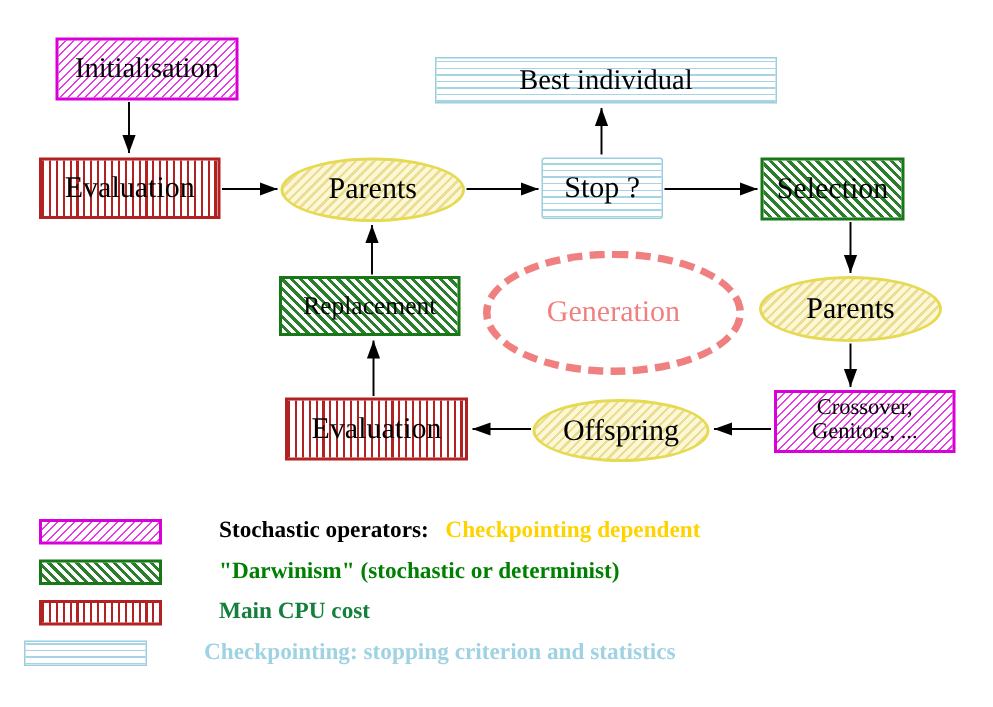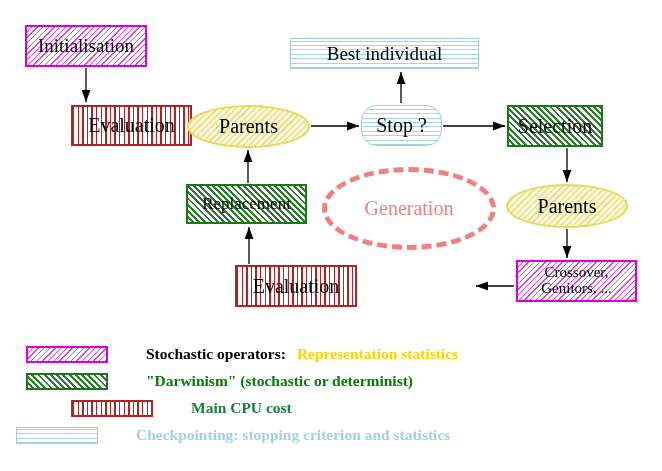--- a/index.html
+++ b/index.html
@@ -20,21 +20,20 @@
   }
   .hatch-green{
     background-color:#fff;
     background-image:repeating-linear-gradient(45deg, transparent 0 2.4px, #2B7E2B 2.4px 4.4px);
     border:2px solid #187818;
   }
   .stripe-red{
     background-color:#fff;
     background-image:repeating-linear-gradient(90deg, #B22222 0 1.4px, transparent 1.4px 4.6px);
     border:2px solid #B22222;
-    margin-left:45px;
   }
   .stripe-cyan{
     background-color:#fff;
     background-image:repeating-linear-gradient(0deg, #A6D4E4 0 1px, transparent 1px 4.4px);
     border:1px solid #9CCEDE;
   }
   .ellipse-yellow{
     background-color:#FCF8D6;
     background-image:repeating-linear-gradient(135deg, transparent 0 2.8px, #EBDE94 2.8px 4.4px);
     border:2px solid #E6DA52;
@@ -74,70 +73,73 @@
     <line x1="401" y1="103" x2="401" y2="72" stroke="#000" stroke-width="1.3" marker-end="url(#arrow)"></line>
     <line x1="443" y1="126" x2="505" y2="126" stroke="#000" stroke-width="1.3" marker-end="url(#arrow)"></line>
     <line x1="567" y1="148" x2="567" y2="182" stroke="#000" stroke-width="1.3" marker-end="url(#arrow)"></line>
     <line x1="567" y1="229" x2="567" y2="258" stroke="#000" stroke-width="1.3" marker-end="url(#arrow)"></line>
     <line x1="514" y1="286" x2="476" y2="286" stroke="#000" stroke-width="1.3" marker-end="url(#arrow)"></line>
     <line x1="354" y1="286" x2="315" y2="286" stroke="#000" stroke-width="1.3" marker-end="url(#arrow)"></line>
     <line x1="249" y1="264" x2="249" y2="227" stroke="#000" stroke-width="1.3" marker-end="url(#arrow)"></line>
     <line x1="248" y1="183" x2="248" y2="150" stroke="#000" stroke-width="1.3" marker-end="url(#arrow)"></line>
   </svg>
 
-  <div class="node hatch-magenta" style="left:25px;top:25px;width:122px;height:42px;font-size:19px;">
+  <div class="node hatch-magenta" style="left:37px;top:25px;width:122px;height:42px;font-size:19px;">
     <span>Initialisation</span>
   </div>
 
   <div class="node stripe-red" style="left:26px;top:105px;width:121px;height:41px;font-size:20px;">
     <span>Evaluation</span>
   </div>
 
   <div class="node ellipse-yellow" style="left:187px;top:105px;width:123px;height:43px;font-size:20px;">
     <span>Parents</span>
   </div>
 
-  <div class="node stripe-cyan" style="left:290px;top:38px;width:189px;height:31px;font-size:19px;">
+  <div class="node stripe-cyan" style="left:290px;top:38px;width:228px;height:31px;font-size:19px;">
     <span>Best individual</span>
   </div>
 
-  <div class="node stripe-cyan" style="left:361px;top:105px;width:81px;height:41px;font-size:20px;border-radius:16px;">
+  <div class="node stripe-cyan" style="left:361px;top:105px;width:81px;height:41px;font-size:20px;border-radius:2px;">
     <span>Stop ?</span>
   </div>
 
   <div class="node hatch-green" style="left:507px;top:105px;width:96px;height:42px;font-size:20px;">
     <span>Selection</span>
   </div>
 
   <div class="node ellipse-yellow" style="left:506px;top:184px;width:122px;height:44px;font-size:20px;">
     <span>Parents</span>
   </div>
 
   <div class="node hatch-magenta" style="left:516px;top:260px;width:121px;height:42px;font-size:15px;flex-direction:column;">
     <span style="display:block;">Crossover,</span>
     <span style="display:block;">Genitors, ...</span>
   </div>
 
+  <div class="node ellipse-yellow" style="left:355px;top:266px;width:118px;height:42px;font-size:20px;">
+    <span>Offspring</span>
+  </div>
 
   <div class="node stripe-red" style="left:190px;top:265px;width:122px;height:42px;font-size:20px;">
     <span>Evaluation</span>
   </div>
 
   <div class="node hatch-green" style="left:186px;top:184px;width:121px;height:40px;font-size:17px;">
     <span>Replacement</span>
   </div>
 
   <div class="node dashed-ellipse" style="left:322px;top:167px;width:174px;height:83px;font-size:20px;">
     <span>Generation</span>
   </div>
 
   <div class="legend-row" style="left:26px;top:345px;">
     <div class="swatch hatch-magenta"></div>
     <div class="legend-text">
-      <span class="lt-magenta">Stochastic operators:</span><span class="lt-gold">Representation statistics</span>
+      <span class="lt-magenta">Stochastic operators:</span><span class="lt-gold">Checkpointing dependent</span>
     </div>
   </div>
 
   <div class="legend-row" style="left:26px;top:372px;">
     <div class="swatch hatch-green"></div>
     <div class="legend-text">
       <span class="lt-green">"Darwinism" (stochastic or determinist)</span>
     </div>
   </div>
 

